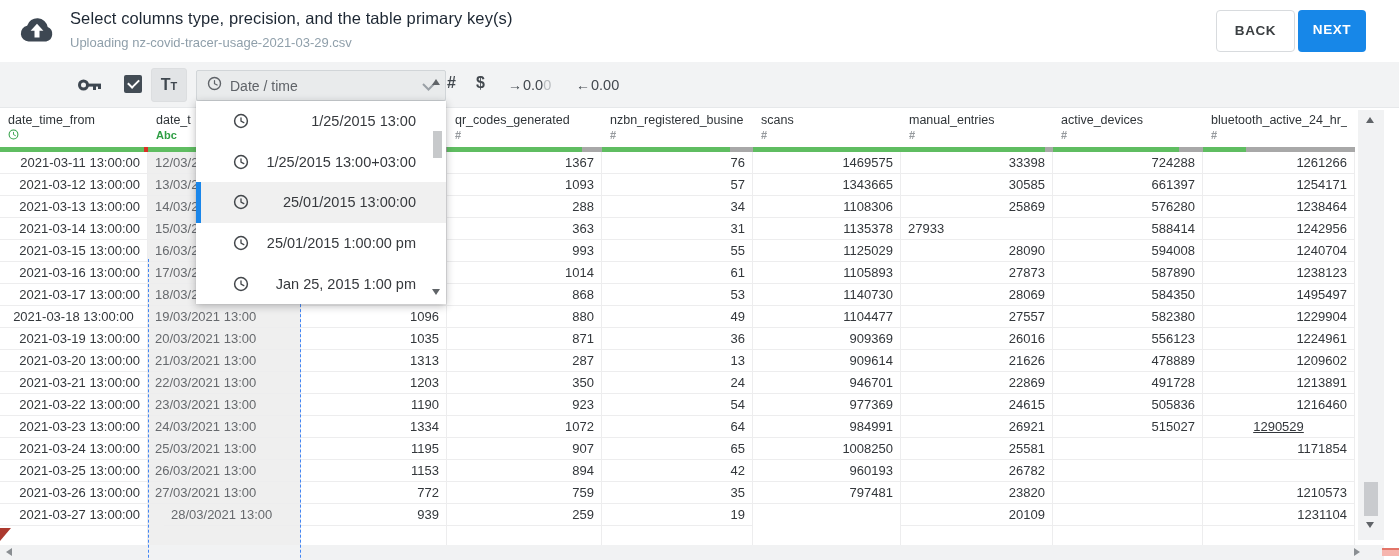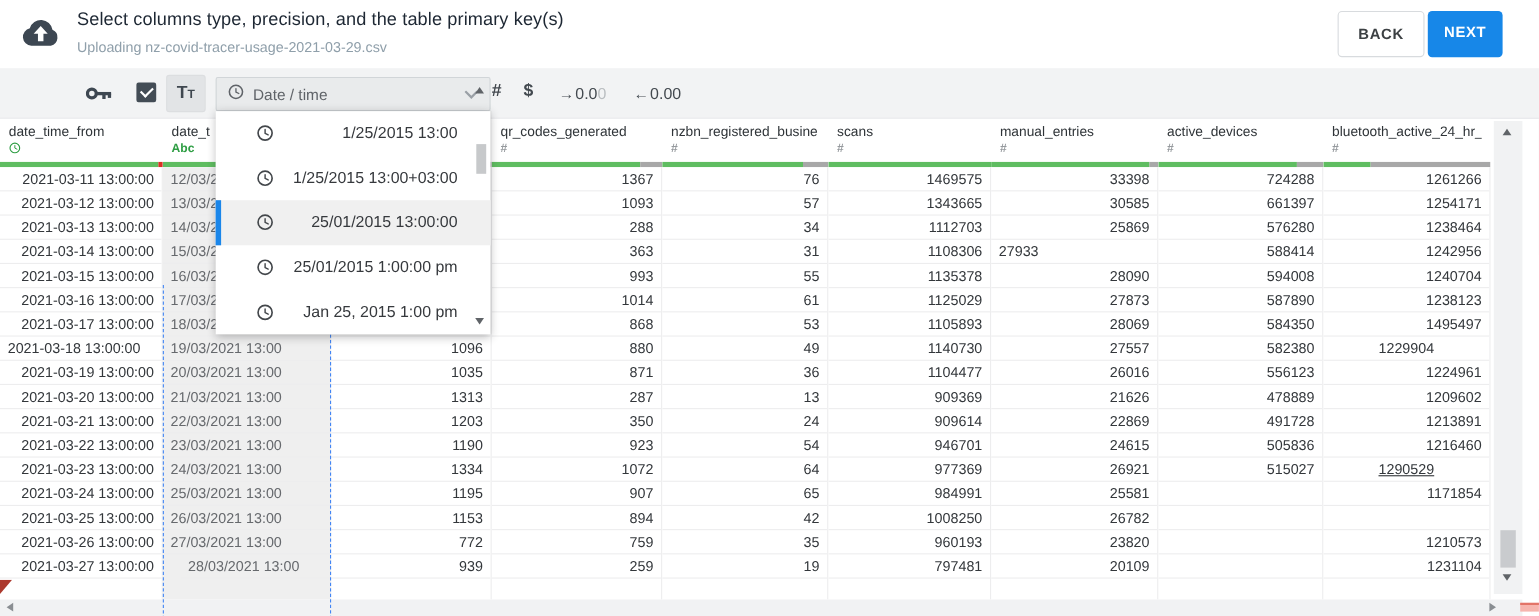--- a/index.html
+++ b/index.html
@@ -128,21 +128,21 @@
           <div class="seg" style="flex: 0.03 1 0%; background: rgb(217, 48, 37);"></div>
         </div>
         <div class="cbody">
           <div class="cell" style="text-align: right;">2021-03-11 13:00:00</div>
           <div class="cell" style="text-align: right;">2021-03-12 13:00:00</div>
           <div class="cell" style="text-align: right;">2021-03-13 13:00:00</div>
           <div class="cell" style="text-align: right;">2021-03-14 13:00:00</div>
           <div class="cell" style="text-align: right;">2021-03-15 13:00:00</div>
           <div class="cell" style="text-align: right;">2021-03-16 13:00:00</div>
           <div class="cell" style="text-align: right;">2021-03-17 13:00:00</div>
-          <div class="cell" style="text-align: left;">2021-03-18 13:00:00</div>
+          <div class="cell" style="text-align: center;">2021-03-18 13:00:00</div>
           <div class="cell" style="text-align: right;">2021-03-19 13:00:00</div>
           <div class="cell" style="text-align: right;">2021-03-20 13:00:00</div>
           <div class="cell" style="text-align: right;">2021-03-21 13:00:00</div>
           <div class="cell" style="text-align: right;">2021-03-22 13:00:00</div>
           <div class="cell" style="text-align: right;">2021-03-23 13:00:00</div>
           <div class="cell" style="text-align: right;">2021-03-24 13:00:00</div>
           <div class="cell" style="text-align: right;">2021-03-25 13:00:00</div>
           <div class="cell" style="text-align: right;">2021-03-26 13:00:00</div>
           <div class="cell" style="text-align: right;">2021-03-27 13:00:00</div>
           <div class="filler"></div>
@@ -271,21 +271,20 @@
         <div class="chd">
           <div class="cname">scans</div>
           <div class="ctype">#</div>
         </div>
         <div class="cbar">
           <div class="seg" style="flex: 1 1 0%; background: rgb(95, 189, 97);"></div>
         </div>
         <div class="cbody">
           <div class="cell" style="text-align: right;">1469575</div>
           <div class="cell" style="text-align: right;">1343665</div>
-          <div class="cell" style="text-align: right;">1112703</div>
           <div class="cell" style="text-align: right;">1108306</div>
           <div class="cell" style="text-align: right;">1135378</div>
           <div class="cell" style="text-align: right;">1125029</div>
           <div class="cell" style="text-align: right;">1105893</div>
           <div class="cell" style="text-align: right;">1140730</div>
           <div class="cell" style="text-align: right;">1104477</div>
           <div class="cell" style="text-align: right;">909369</div>
           <div class="cell" style="text-align: right;">909614</div>
           <div class="cell" style="text-align: right;">946701</div>
           <div class="cell" style="text-align: right;">977369</div>
@@ -366,21 +365,21 @@
           <div class="seg" style="flex: 0.72 1 0%; background: rgb(168, 168, 168);"></div>
         </div>
         <div class="cbody">
           <div class="cell" style="text-align: right;">1261266</div>
           <div class="cell" style="text-align: right;">1254171</div>
           <div class="cell" style="text-align: right;">1238464</div>
           <div class="cell" style="text-align: right;">1242956</div>
           <div class="cell" style="text-align: right;">1240704</div>
           <div class="cell" style="text-align: right;">1238123</div>
           <div class="cell" style="text-align: right;">1495497</div>
-          <div class="cell" style="text-align: center;">1229904</div>
+          <div class="cell" style="text-align: right;">1229904</div>
           <div class="cell" style="text-align: right;">1224961</div>
           <div class="cell" style="text-align: right;">1209602</div>
           <div class="cell" style="text-align: right;">1213891</div>
           <div class="cell" style="text-align: right;">1216460</div>
           <div class="cell" style="text-align: center; text-decoration: underline;">1290529</div>
           <div class="cell" style="text-align: right;">1171854</div>
           <div class="cell" style="text-align: right;"></div>
           <div class="cell" style="text-align: right;">1210573</div>
           <div class="cell" style="text-align: right;">1231104</div>
           <div class="filler"></div>

